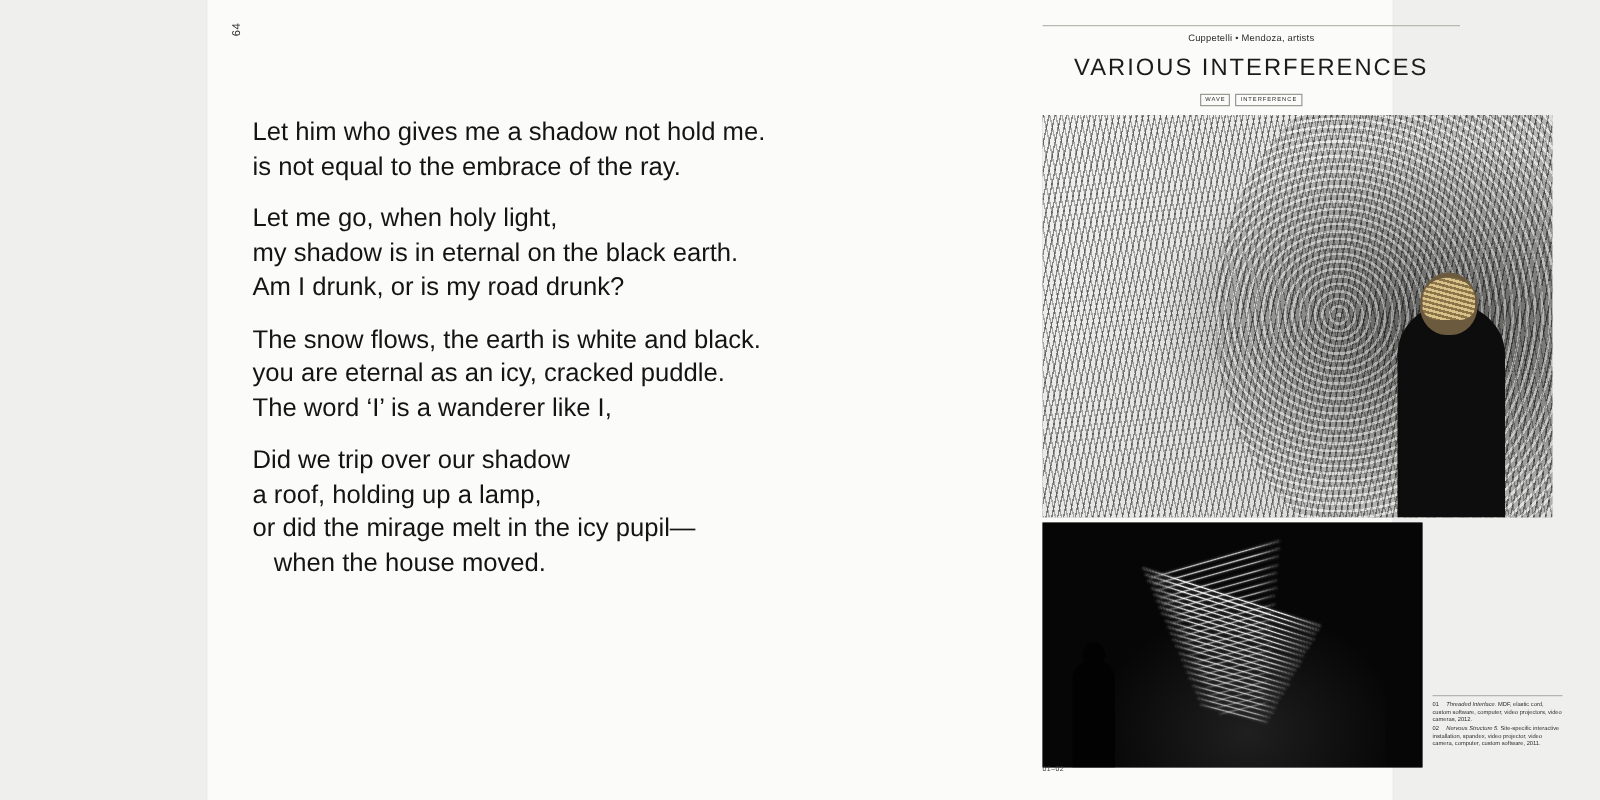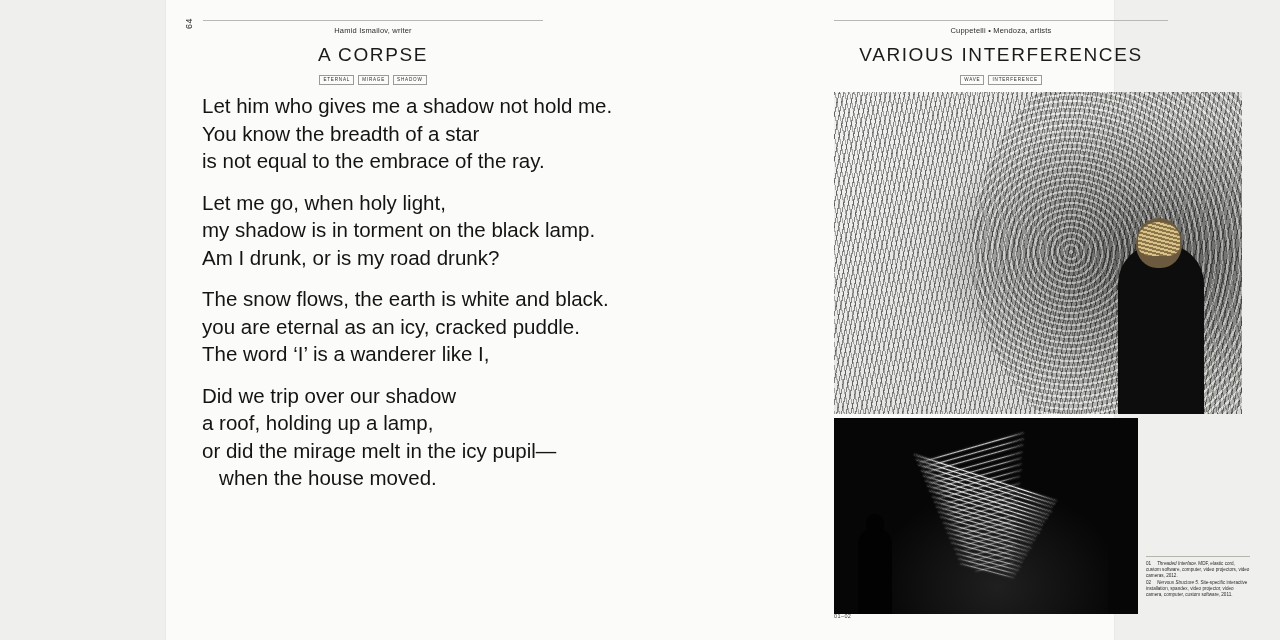--- a/index.html
+++ b/index.html
@@ -150,40 +150,29 @@
   }
 </style>
 </head>
 <body>
 
 <div class="spread">
 
   <div class="page-left">
     <div class="folio folio-left">64</div>
 
-    <div class="hdr" style="left:37px;width:340px;">
-      <div class="rule"></div>
-      <div class="byline">Hamid Ismailov, writer</div>
-      <div class="title">A CORPSE</div>
-      <div class="tags">
-        <span class="tag">ETERNAL</span>
-        <span class="tag">MIRAGE</span>
-        <span class="tag">SHADOW</span>
-      </div>
-    </div>
 
     <div class="poem">
       <div class="stanza">
         <div>Let him who gives me a shadow not hold me.</div>
-        <div>You know the breadth of a star</div>
         <div>is not equal to the embrace of the ray.</div>
       </div>
       <div class="stanza">
         <div>Let me go, when holy light,</div>
-        <div>my shadow is in torment on the black lamp.</div>
+        <div>my shadow is in eternal on the black earth.</div>
         <div>Am I drunk, or is my road drunk?</div>
       </div>
       <div class="stanza">
         <div>The snow flows, the earth is white and black.</div>
         <div>you are eternal as an icy, cracked puddle.</div>
         <div>The word ‘I’ is a wanderer like I,</div>
       </div>
       <div class="stanza">
         <div>Did we trip over our shadow</div>
         <div>a roof, holding up a lamp,</div>

